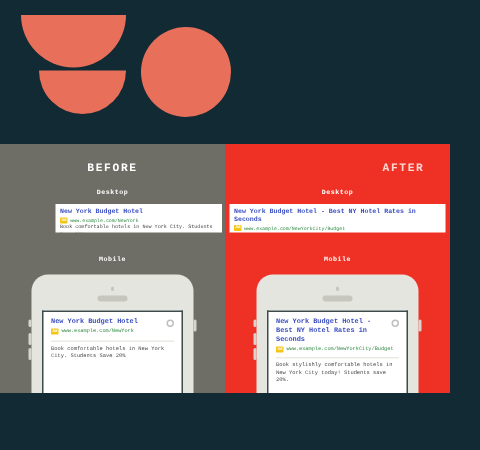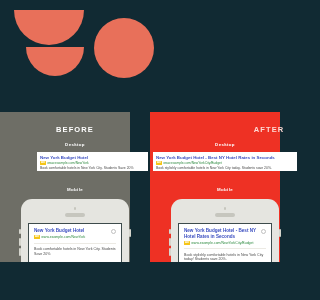--- a/index.html
+++ b/index.html
@@ -20,21 +20,21 @@
   .bowl-bottom{
     position:absolute;left:12px;top:37px;width:58px;height:29px;
     background:#e8705a;border-radius:0 0 58px 58px;
   }
   .logo-circle{
     position:absolute;left:80px;top:8px;width:60px;height:60px;
     background:#e8705a;border-radius:50%;
   }
 
   
-  .panel{position:absolute;top:112px;width:130px;height:166px;}
+  .panel{position:absolute;top:96px;width:150px;height:166px;font-family:Liberation Mono, monospace;}
   .panel-before{left:0;background:#6e6e66;}
   .panel-after{left:150px;background:#ee3124;}
 
   .panel-title{
     position:absolute;top:13px;left:0;width:150px;text-align:center;
     font-size:7.5px;font-weight:bold;letter-spacing:1.1px;color:#ffffff;
   }
   .panel-title.after{color:#fdd9d4;padding-left:44px;}
 
   .sub-label{

